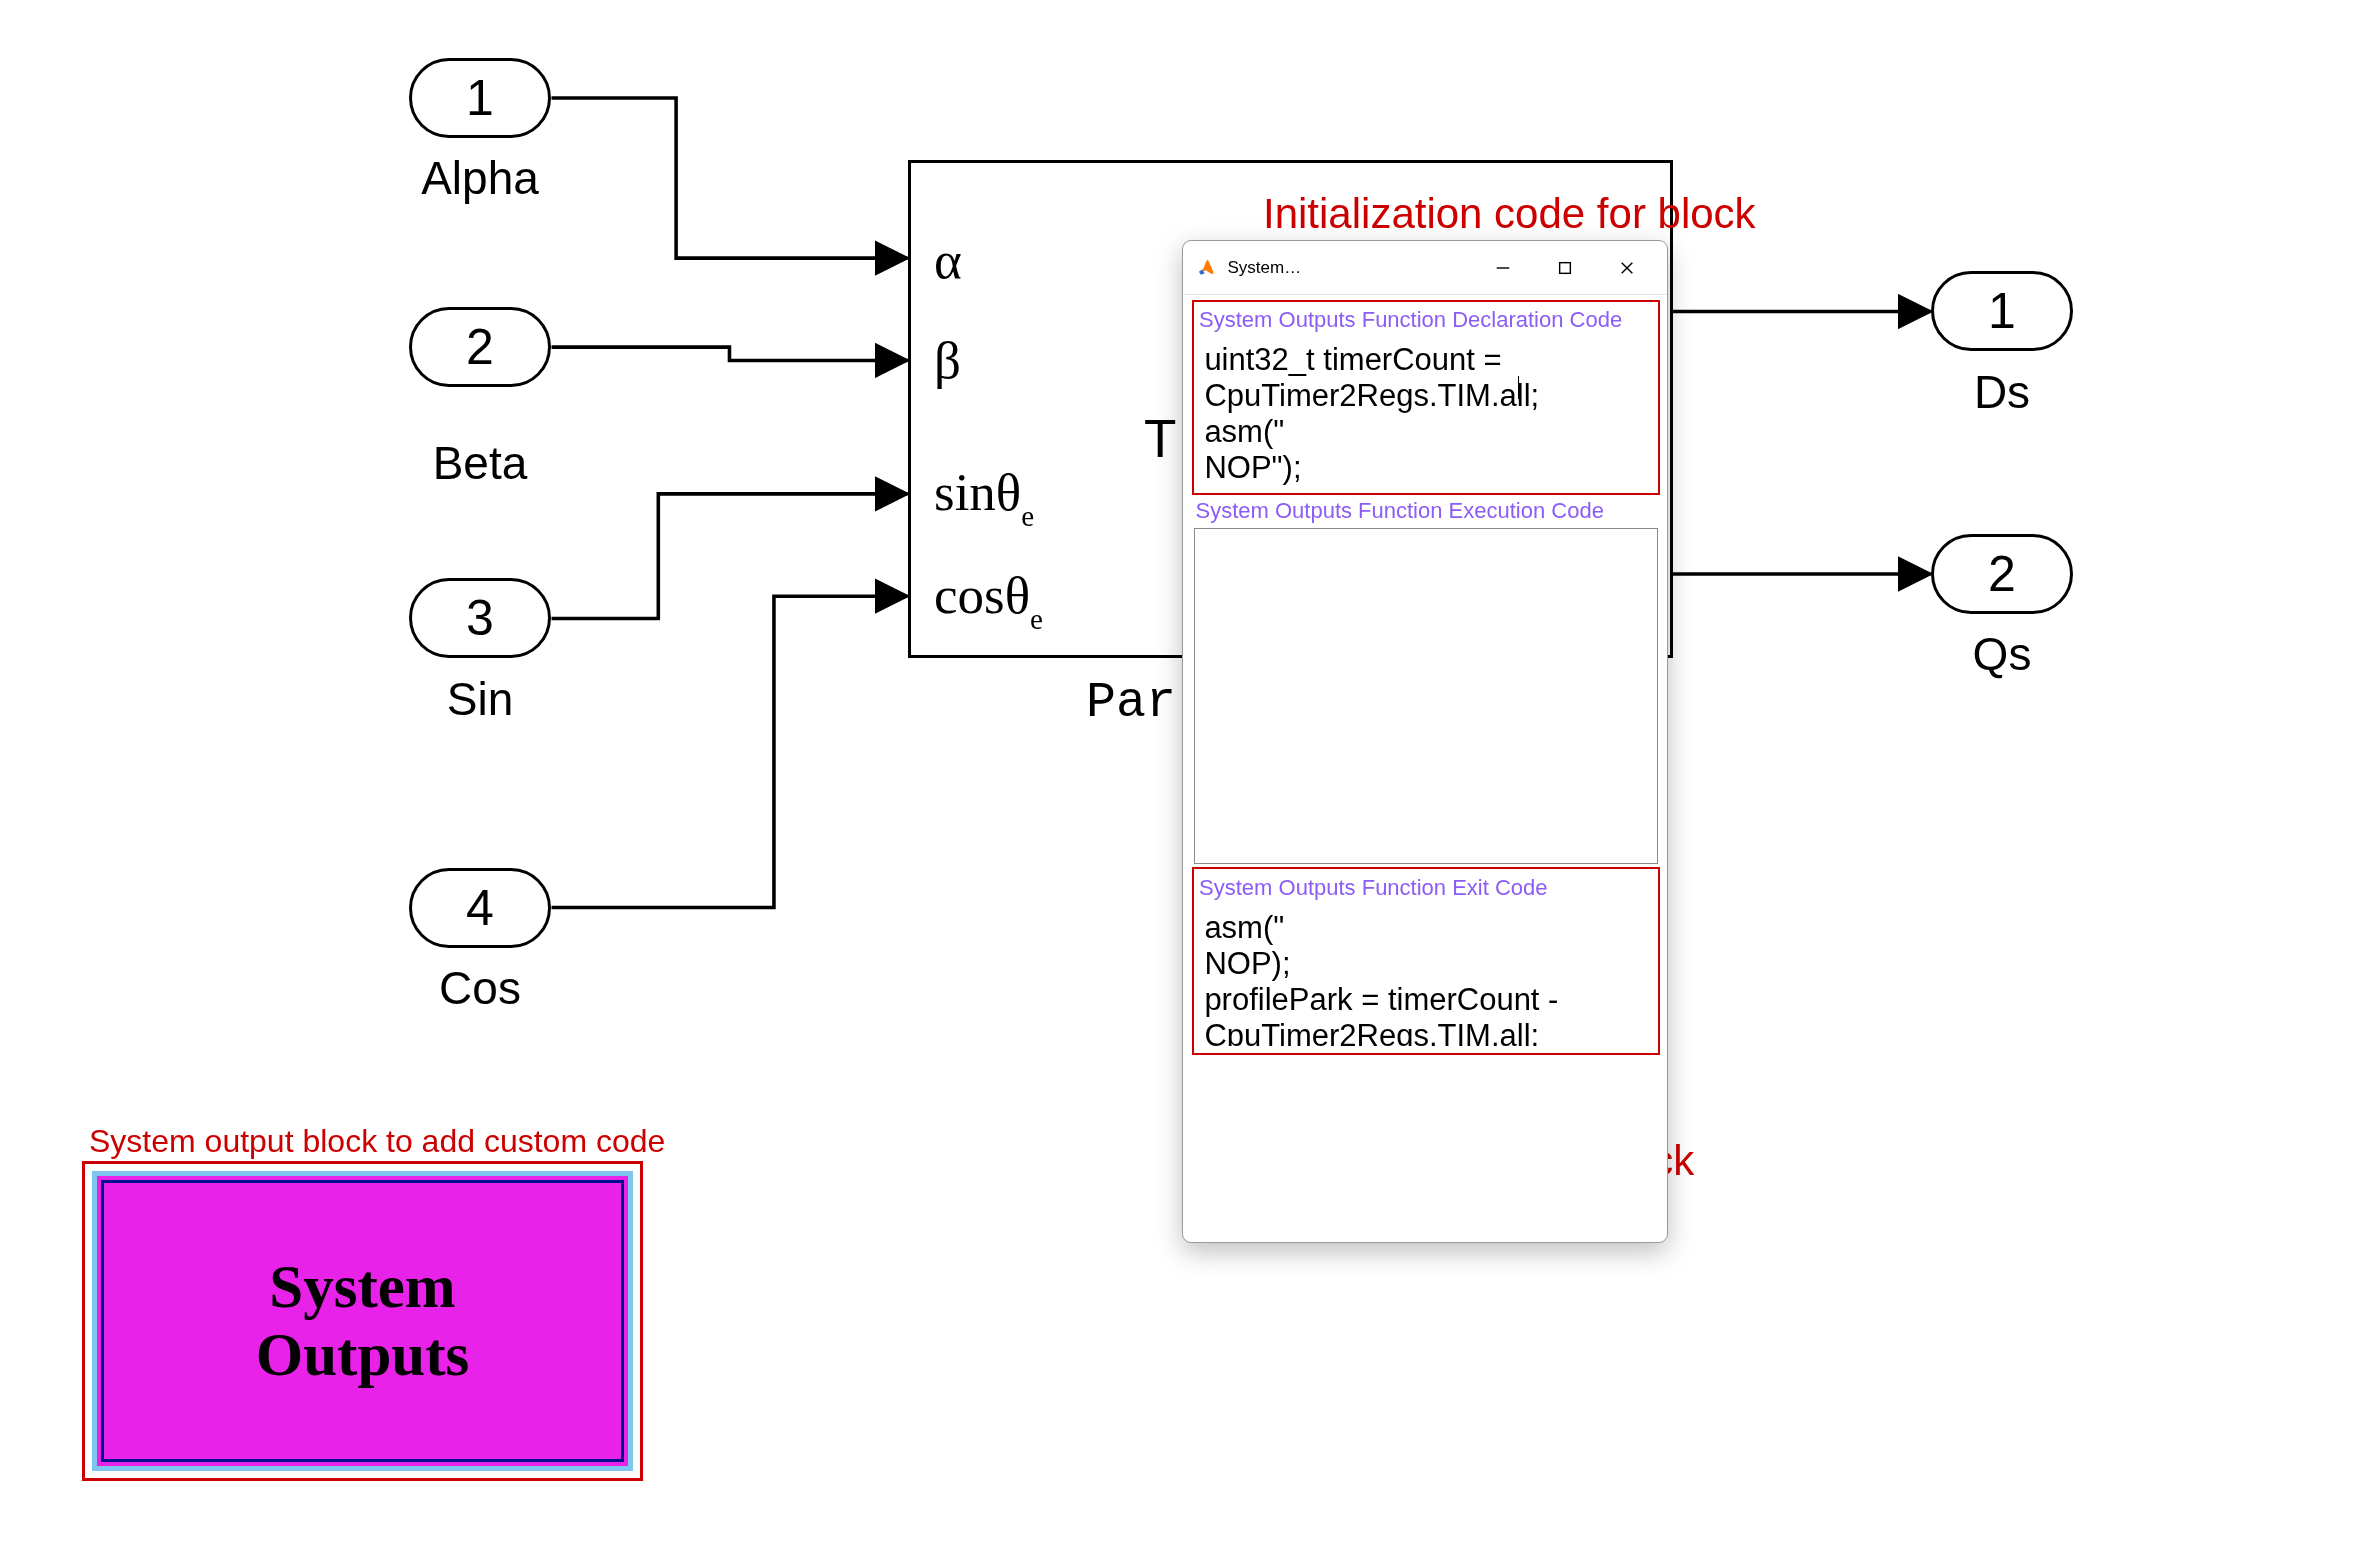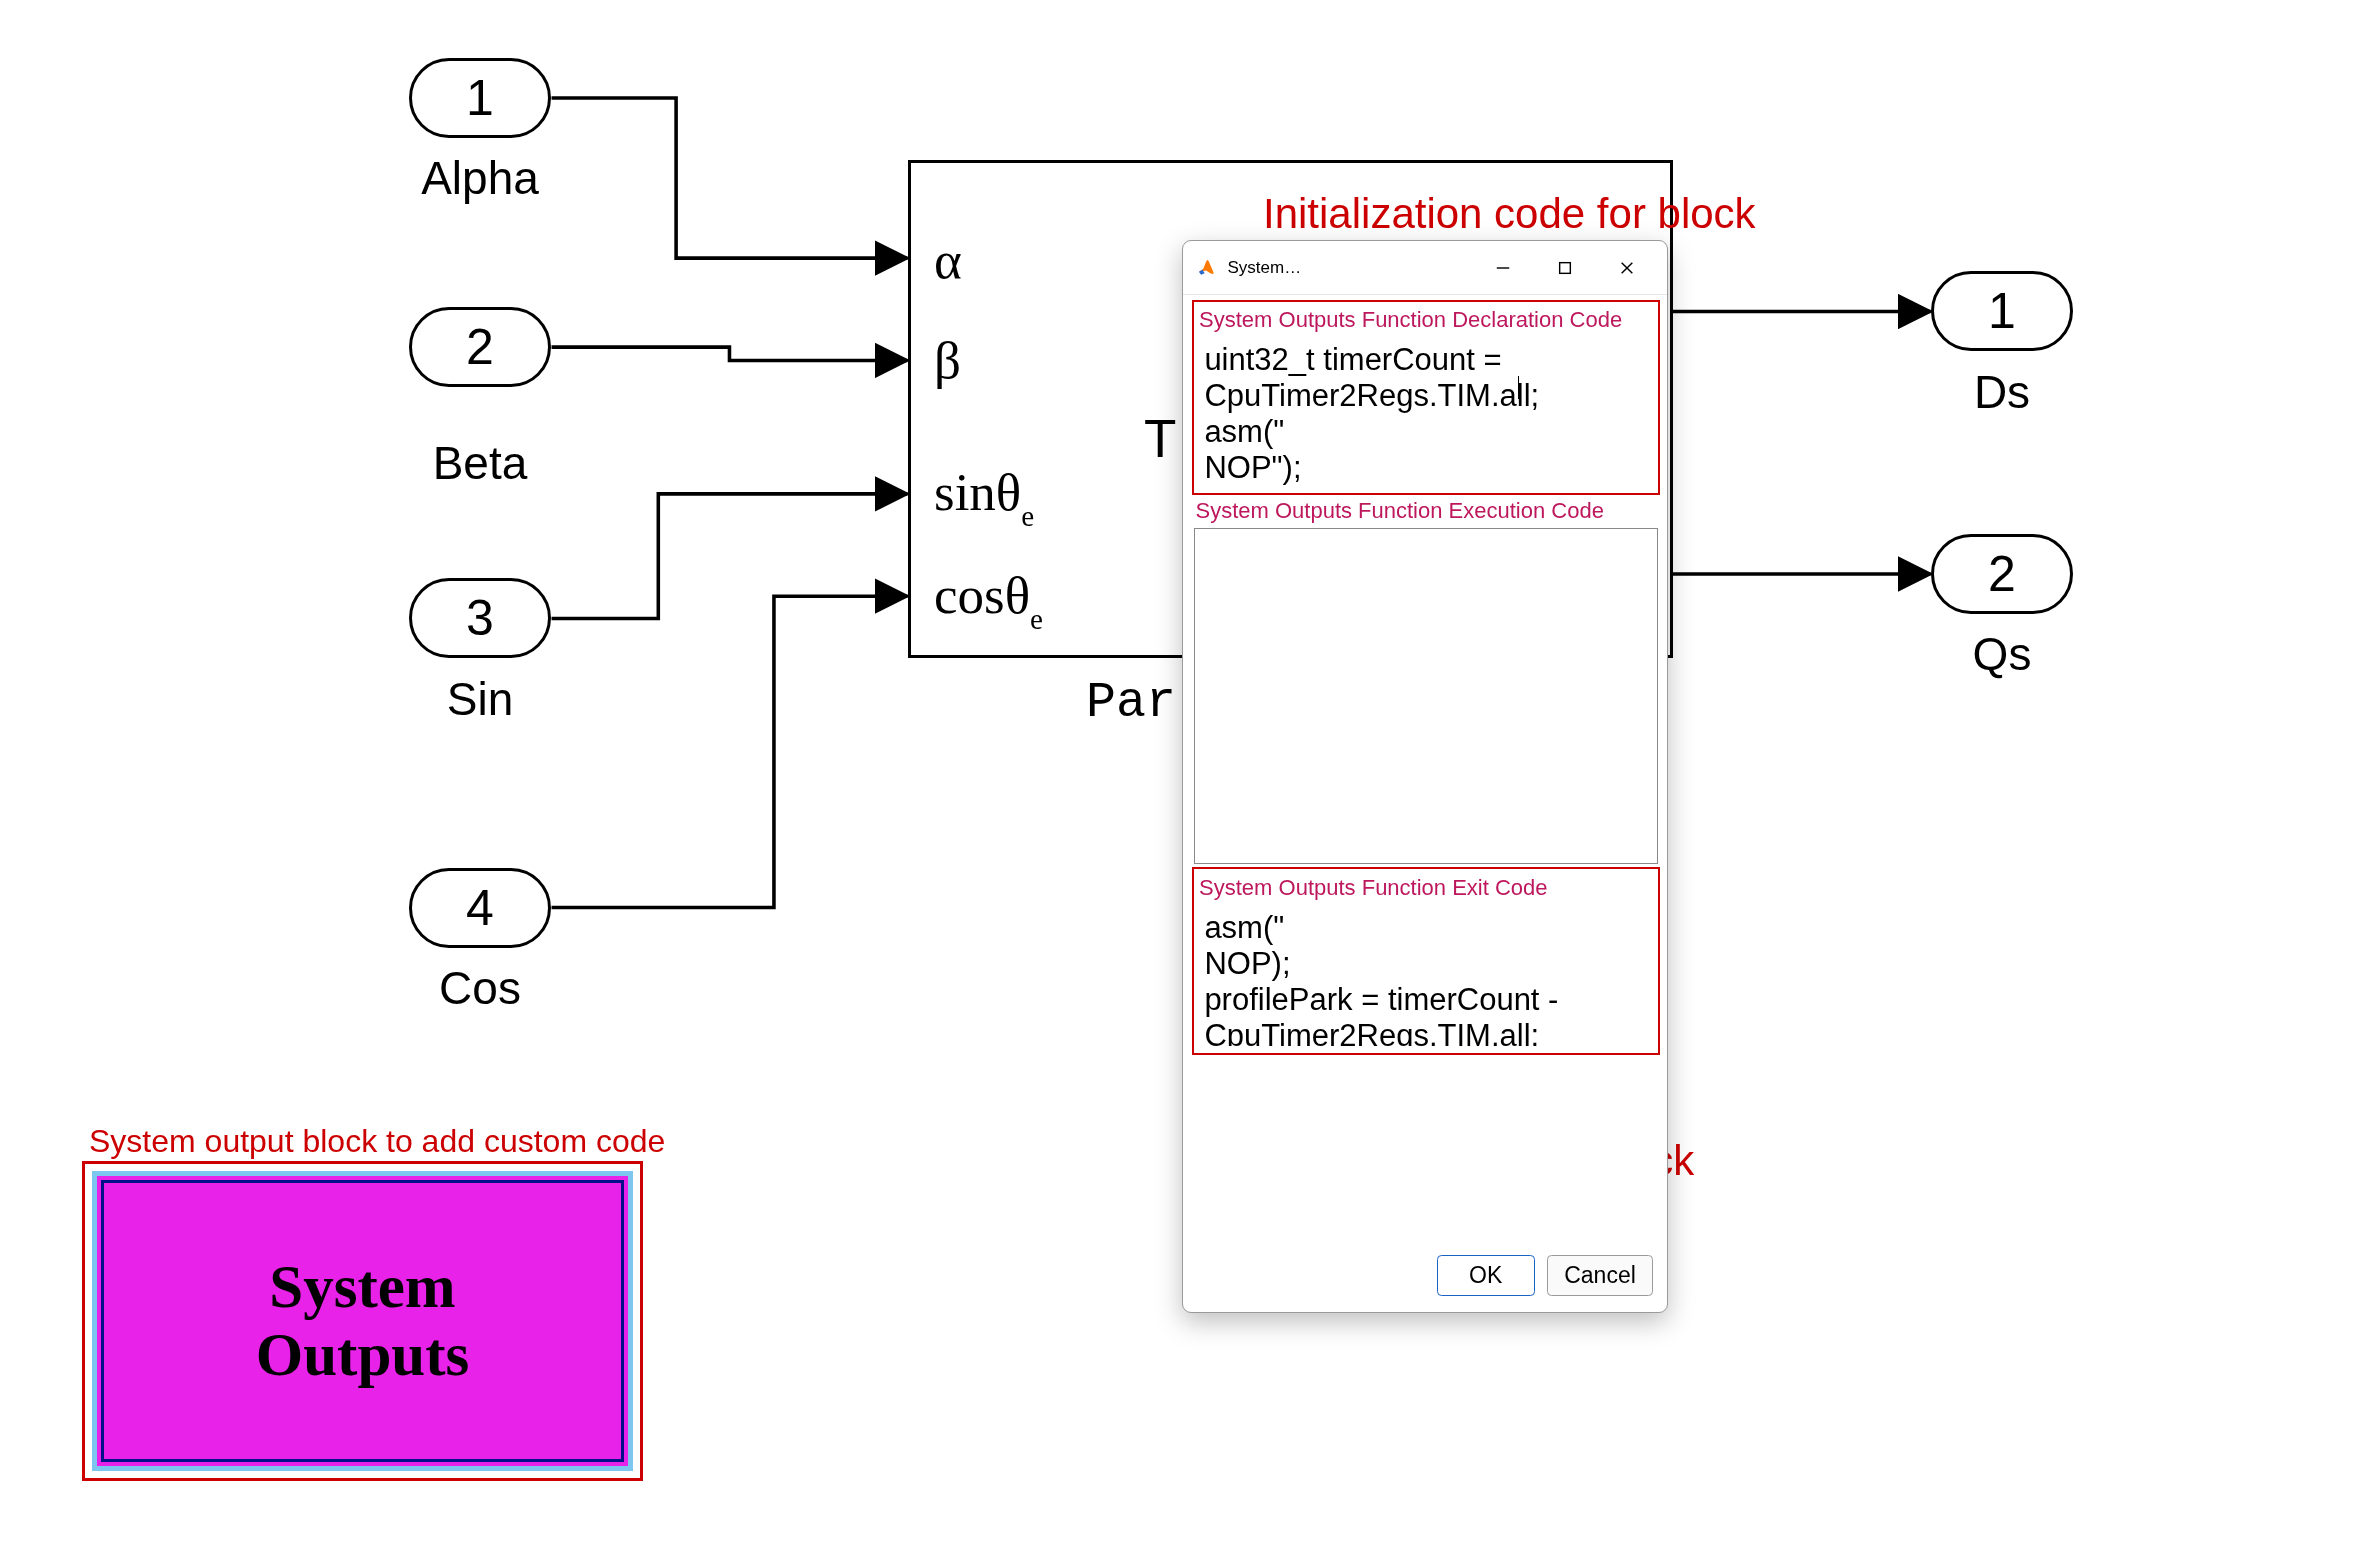--- a/index.html
+++ b/index.html
@@ -152,21 +152,21 @@
   }
   .win-btn svg { width: 16px; height: 16px; }
   .dialog-body {
     padding: 7.1px 9px 9px 10.7px;
   }
   .group {
     margin-bottom: 5.3px;
   }
   .group-label {
     font-size: 22px;
-    color: #be185d;
+    color: #8b5cf6;
     margin: 3.6px 0 3.6px 1.8px;
   }
   .group-box {
     border: 0.9px solid #888;
     background: #fff;
     font-size: 31px;
     padding: 5.3px 7.1px;
     box-sizing: border-box;
     white-space: pre-wrap;
     font-family: "Segoe UI", Arial, sans-serif;
@@ -336,20 +336,16 @@
 profilePark = timerCount -
 CpuTimer2Regs.TIM.all;</div>
       </div>
 
       <div class="group">
         <div class="group-box" style="height:169px; border:0.9px solid transparent;"></div>
       </div>
 
     </div>
 
-    <div class="dialog-footer">
-      <div class="btn primary">OK</div>
-      <div class="btn">Cancel</div>
-    </div>
   </div>
 
 </div>
 
 
 </body></html>

